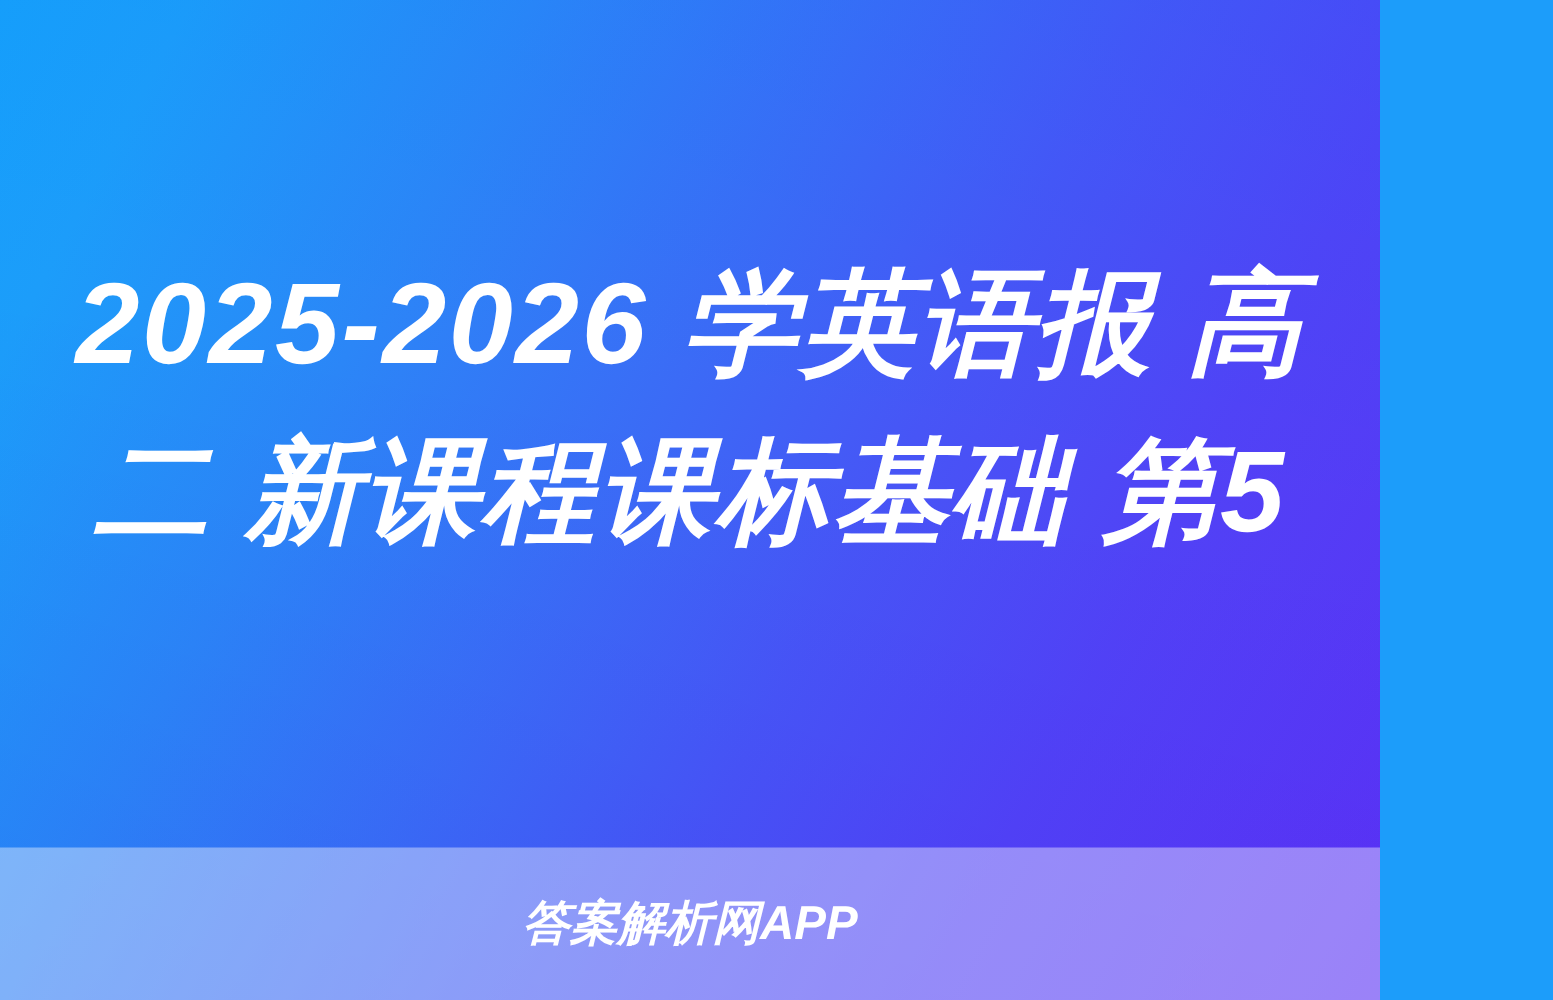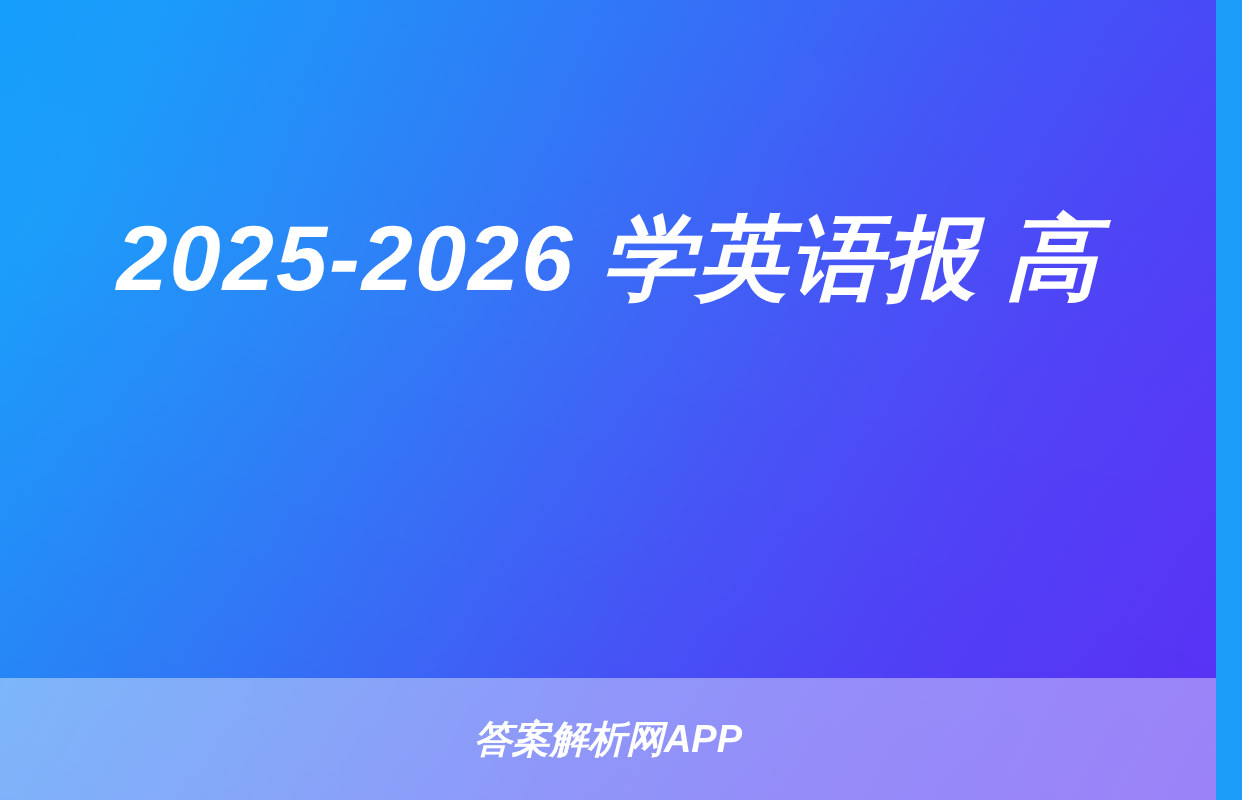--- a/index.html
+++ b/index.html
@@ -11,21 +11,21 @@
   body {
     width: 1242px;
     height: 800px;
     overflow: hidden;
     font-family: "Liberation Sans", "DejaVu Sans", sans-serif;
     background: #1C9DFA;
   }
 
   #cover-card {
     position: relative;
-    width: 1216px;
+    width: 1104px;
     height: 800px;
     overflow: hidden;
     
     background:
       linear-gradient(118deg,
         #16A0FB 0%,
         #1C9DFA 10%,
         #2B86F7 28%,
         #3B6BF6 46%,
         #4755F6 60%,
@@ -93,19 +93,20 @@
     white-space: nowrap;
   }
 </style>
 </head>
 <body>
 
 <div id="cover-card">
 
   <div id="title-block">
     <span class="title-line">2025-2026 学英语报 高</span>
+    <span class="title-line">二 新课程课标基础 第5</span>
   </div>
 
   <div id="footer-band">
     <span id="footer-text">答案解析网APP</span>
   </div>
 
 </div>
 
 </body></html>

